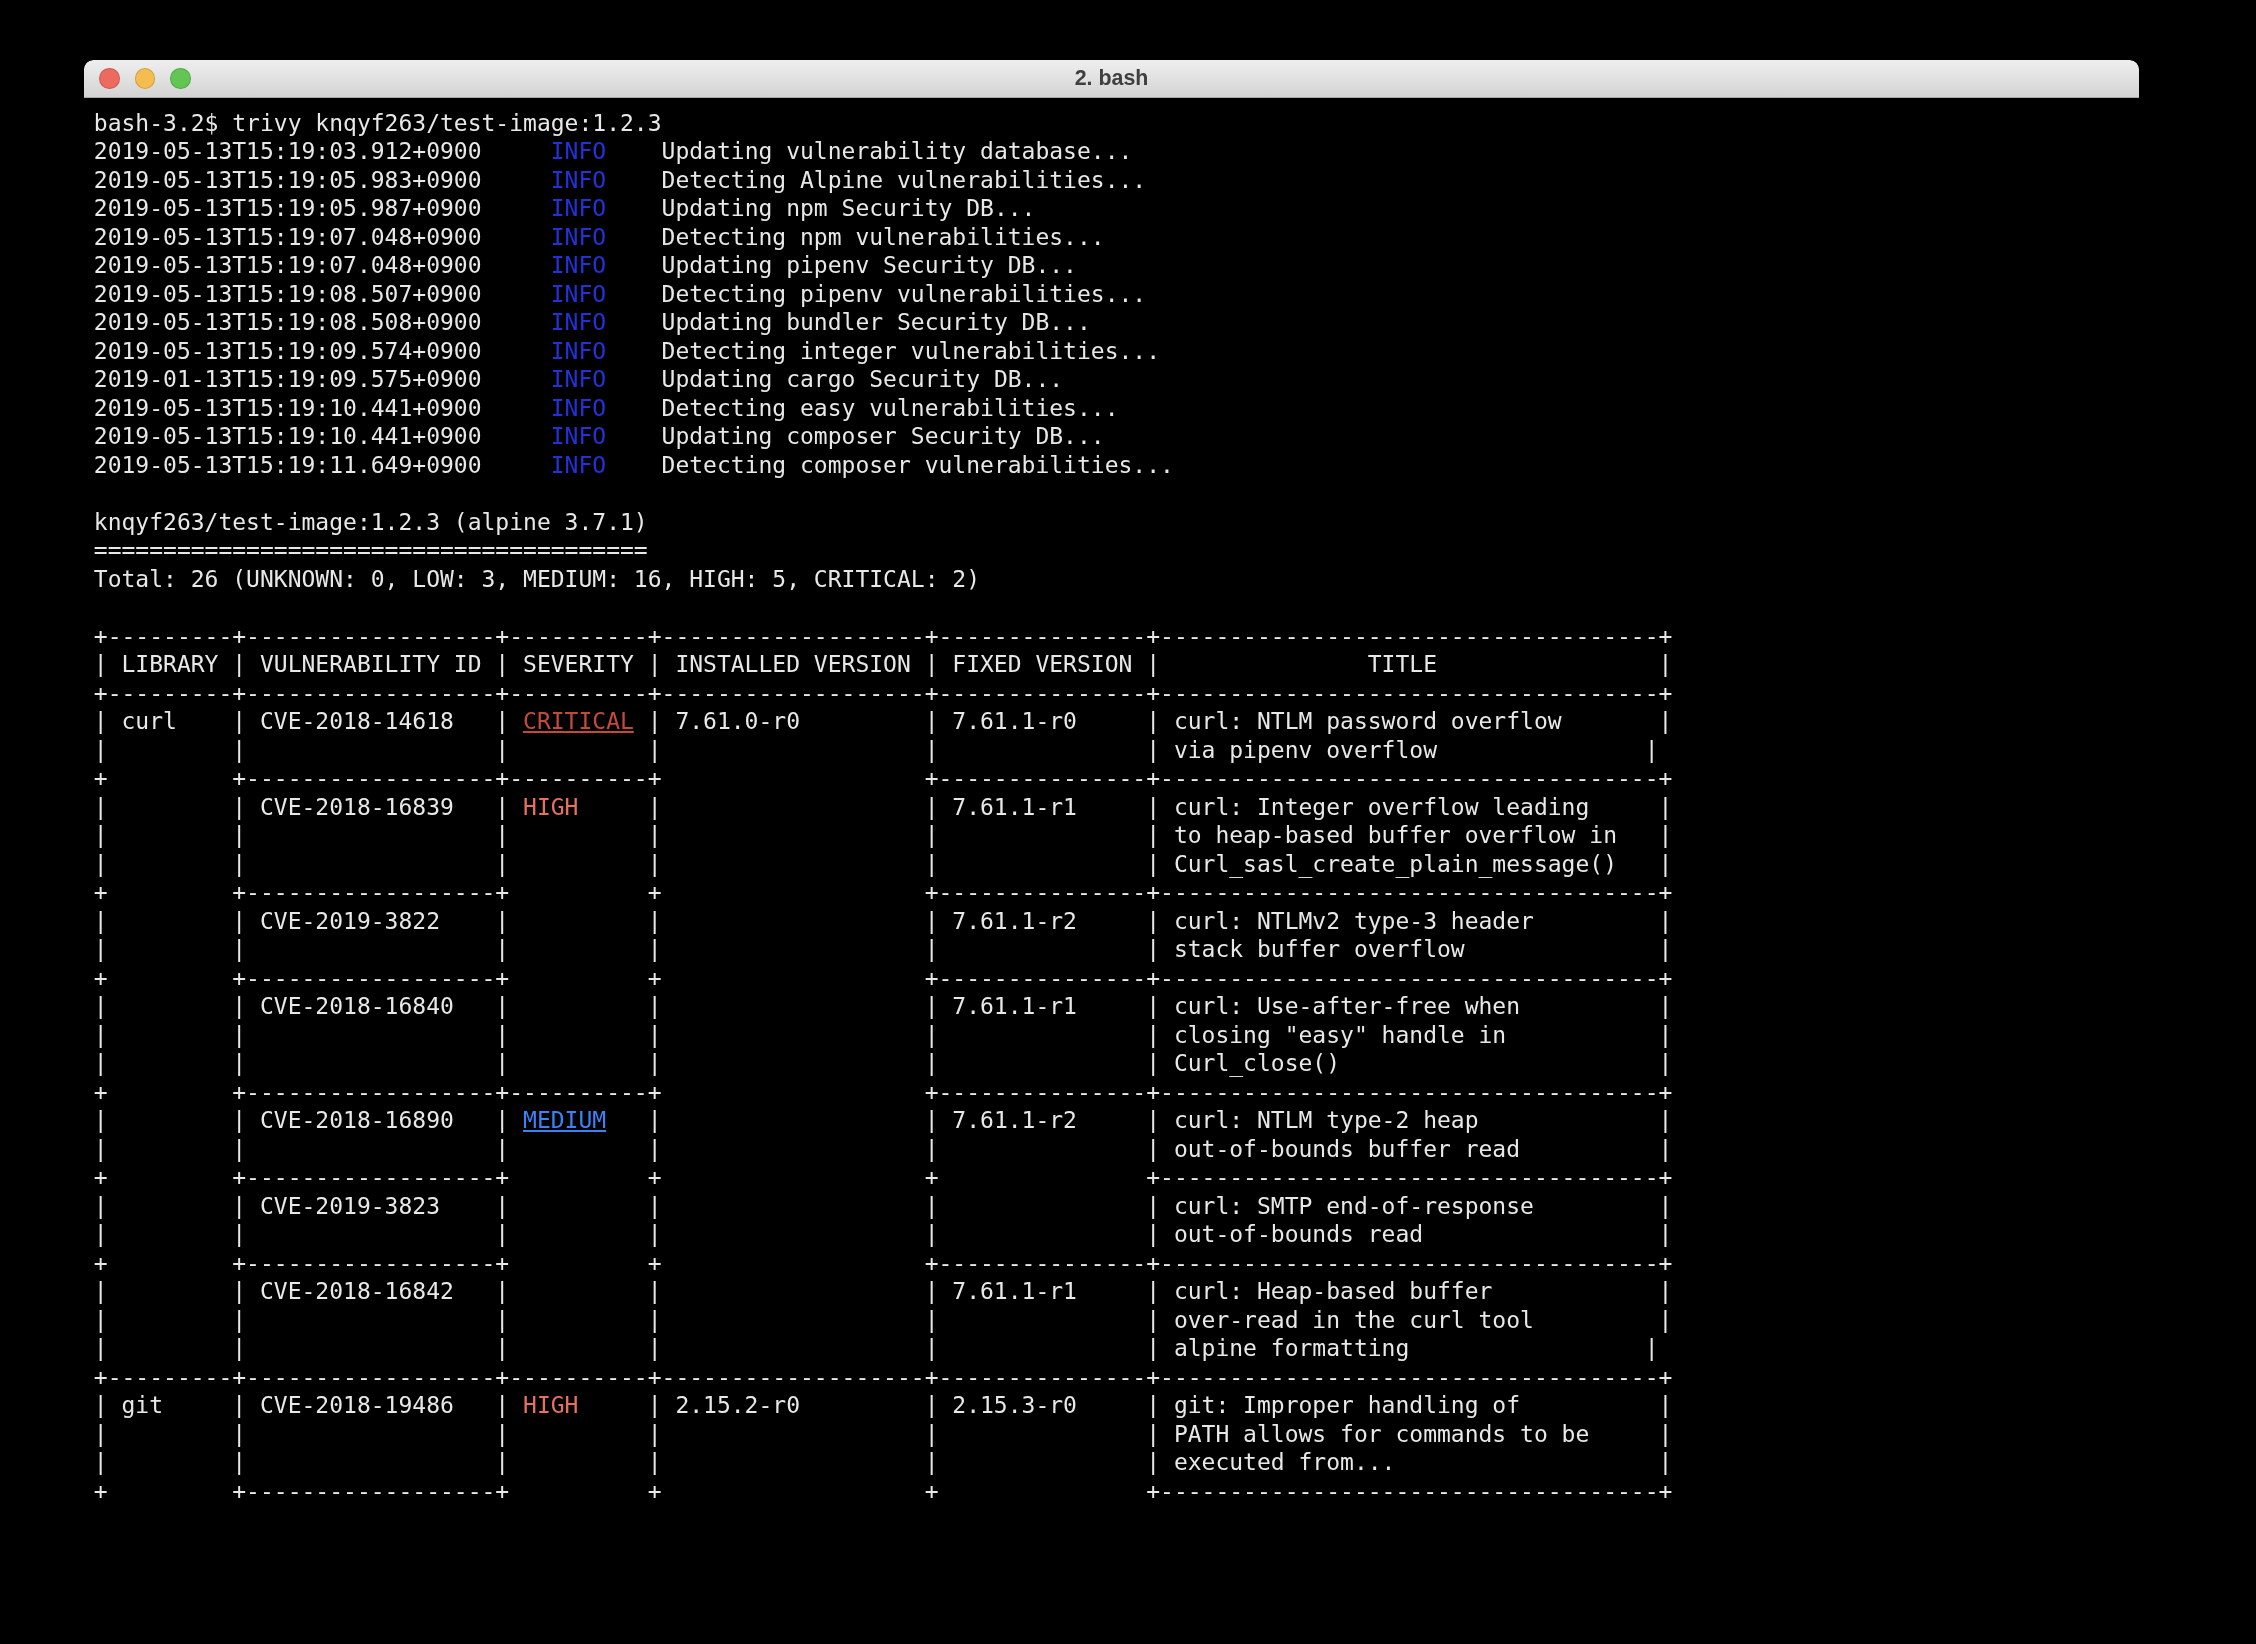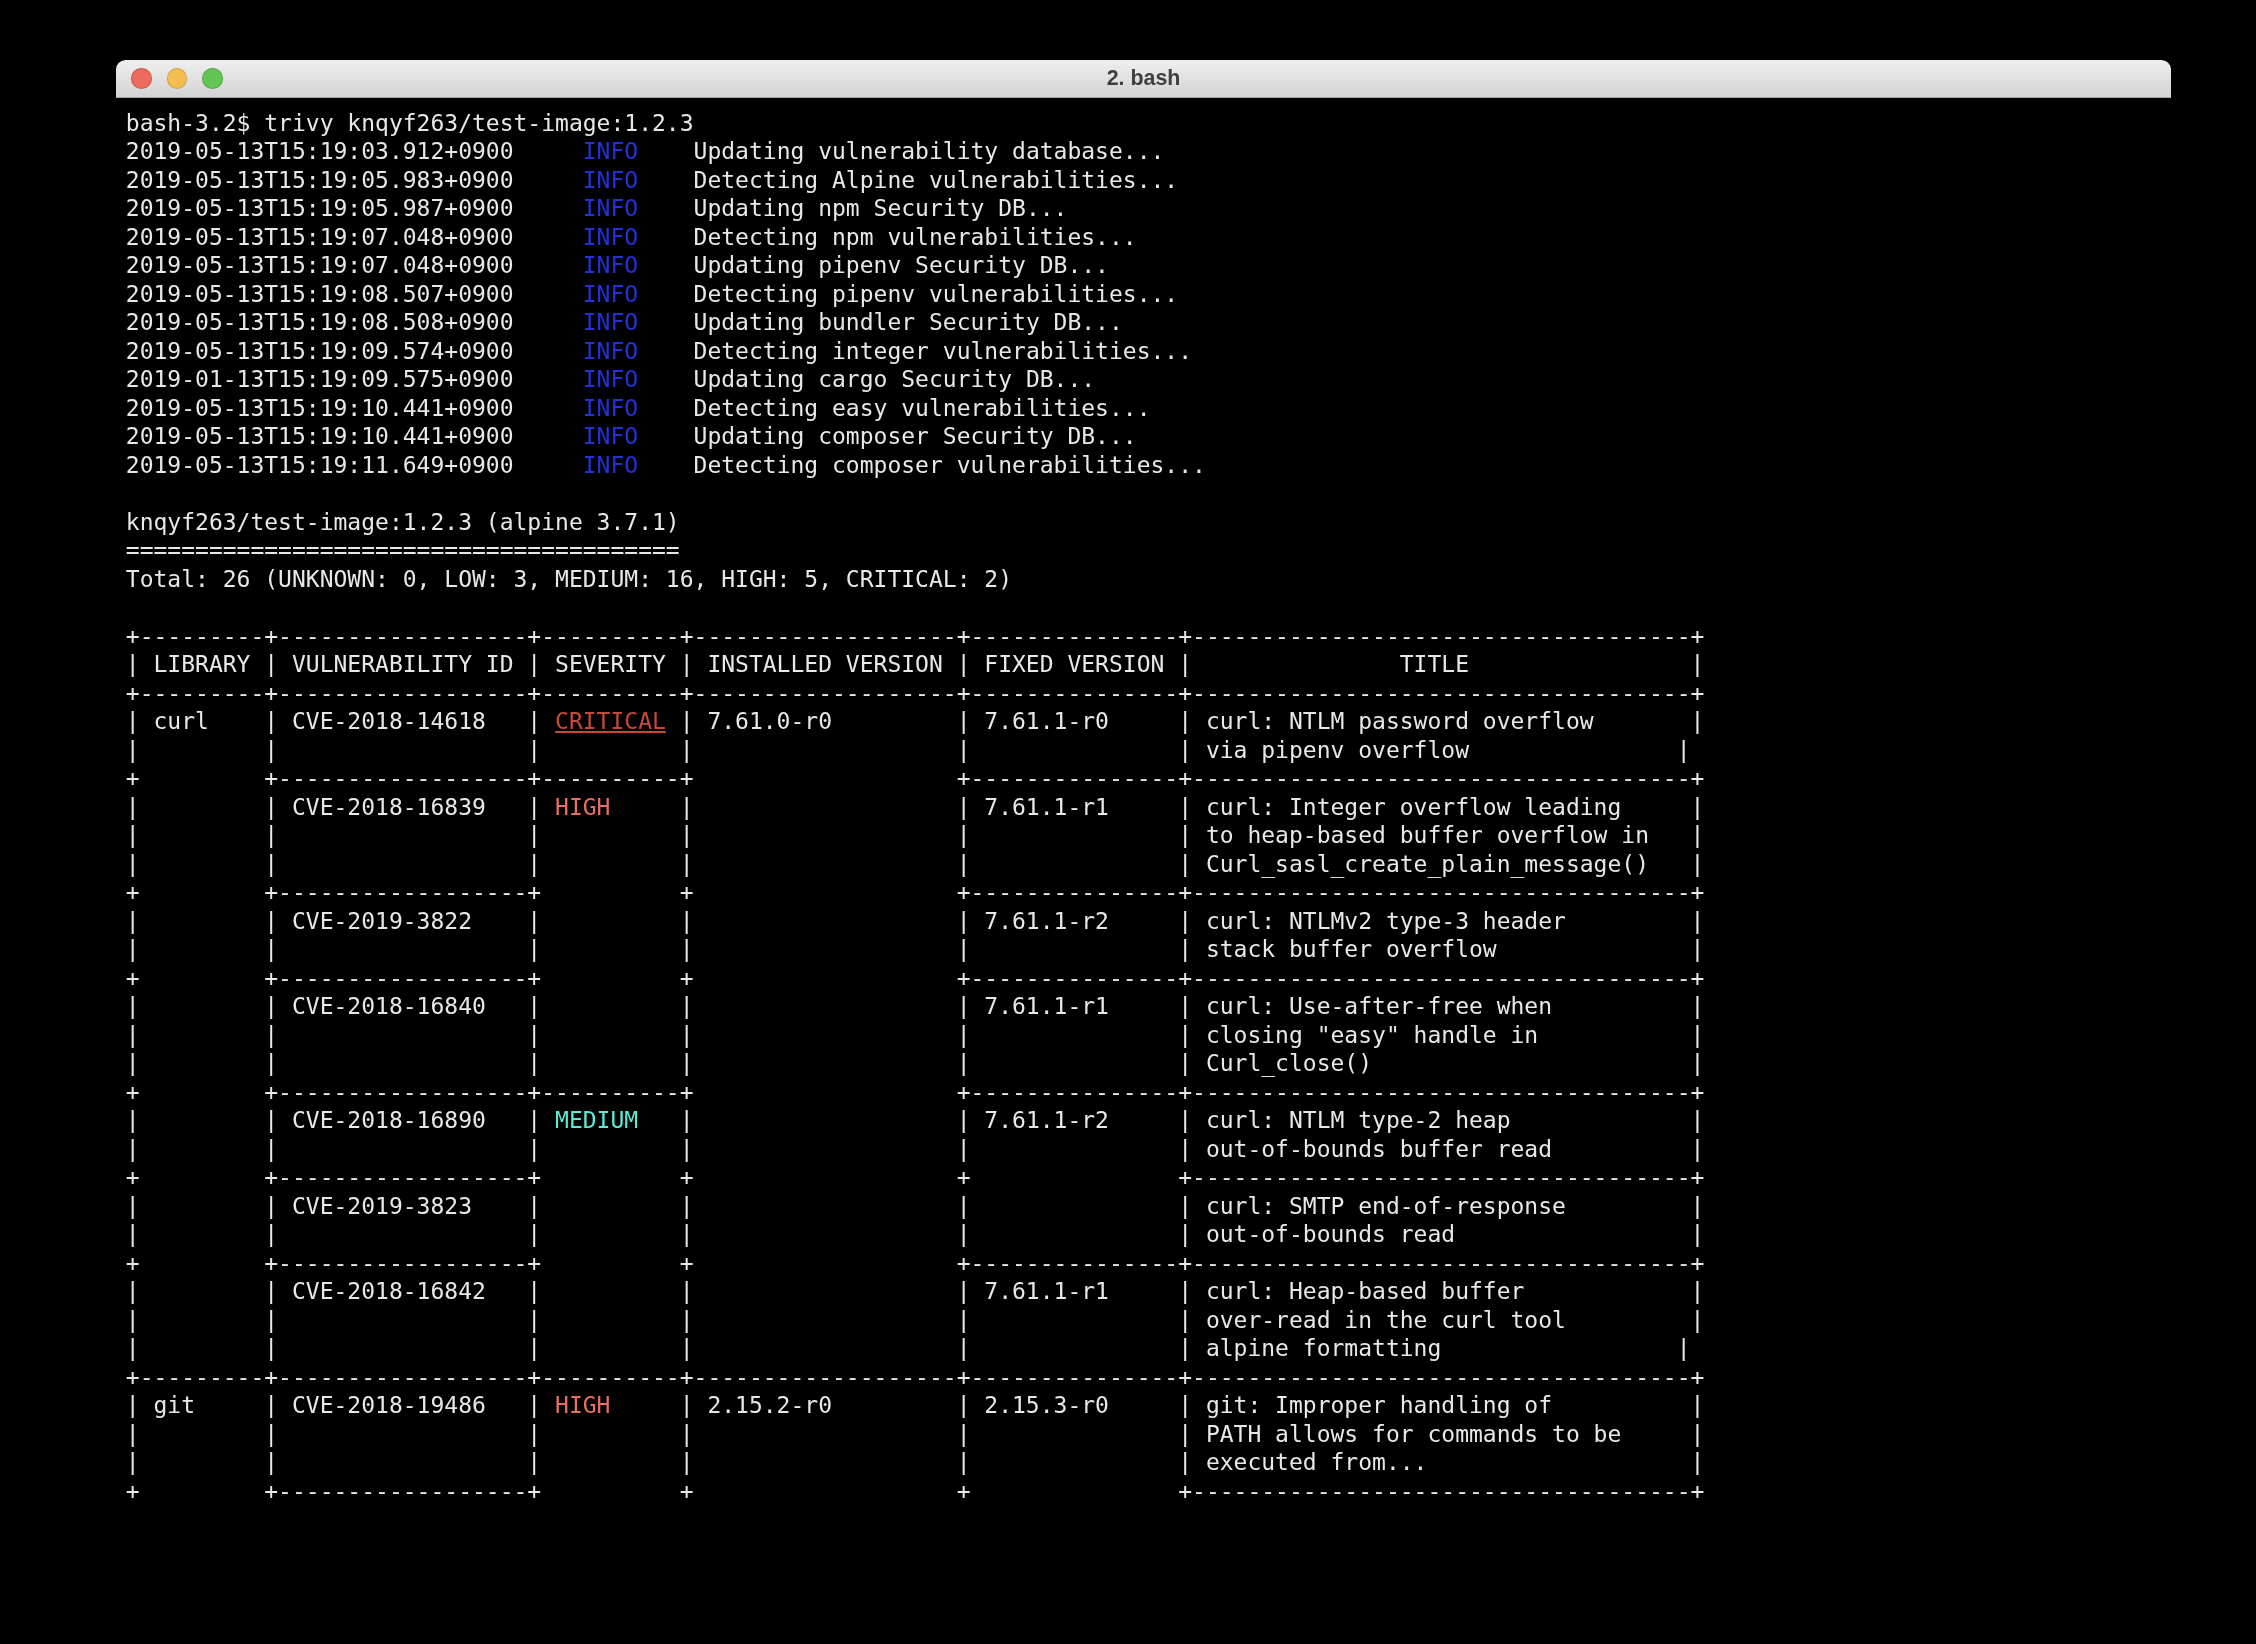--- a/index.html
+++ b/index.html
@@ -5,21 +5,21 @@
   html,body { margin:0; padding:0; }
   body {
     width:2256px; height:1645px;
     background:#000000;
     position:relative;
     overflow:hidden;
     font-family:"DejaVu Sans Mono", monospace;
   }
   .window {
     position:absolute;
-    left:116px; top:60px;
+    left:84px; top:60px;
     width:2055px; height:1553px;
     background:#000000;
     border-radius:9px;
     box-shadow:0 18px 53px rgba(0,0,0,0.9);
     overflow:hidden;
   }
   .titlebar {
     position:relative;
     height:37px;
     background:linear-gradient(#efefef,#d3d3d3);
@@ -95,21 +95,21 @@
 <span>|         |                  | </span><span>         |                   |               | to heap-based buffer overflow in   |</span>
 <span>|         |                  | </span><span>         |                   |               | Curl_sasl_create_plain_message()   |</span>
 <span>+         +------------------+          +                   +---------------+------------------------------------+</span>
 <span>|         | CVE-2019-3822    | </span><span>         |                   | 7.61.1-r2     | curl: NTLMv2 type-3 header         |</span>
 <span>|         |                  | </span><span>         |                   |               | stack buffer overflow              |</span>
 <span>+         +------------------+          +                   +---------------+------------------------------------+</span>
 <span>|         | CVE-2018-16840   | </span><span>         |                   | 7.61.1-r1     | curl: Use-after-free when          |</span>
 <span>|         |                  | </span><span>         |                   |               | closing "easy" handle in           |</span>
 <span>|         |                  | </span><span>         |                   |               | Curl_close()                       |</span>
 <span>+         +------------------+----------+                   +---------------+------------------------------------+</span>
-<span>|         | CVE-2018-16890   | </span><span style="color: #5eead4;">MEDIUM</span><span>   |                   | 7.61.1-r2     | curl: NTLM type-2 heap             |</span>
+<span>|         | CVE-2018-16890   | </span><span style="color: #3b82f6; text-decoration: underline;">MEDIUM</span><span>   |                   | 7.61.1-r2     | curl: NTLM type-2 heap             |</span>
 <span>|         |                  | </span><span>         |                   |               | out-of-bounds buffer read          |</span>
 <span>+         +------------------+          +                   +               +------------------------------------+</span>
 <span>|         | CVE-2019-3823    | </span><span>         |                   |               | curl: SMTP end-of-response         |</span>
 <span>|         |                  | </span><span>         |                   |               | out-of-bounds read                 |</span>
 <span>+         +------------------+          +                   +---------------+------------------------------------+</span>
 <span>|         | CVE-2018-16842   | </span><span>         |                   | 7.61.1-r1     | curl: Heap-based buffer            |</span>
 <span>|         |                  | </span><span>         |                   |               | over-read in the curl tool         |</span>
 <span>|         |                  | </span><span>         |                   |               | alpine formatting                 |</span>
 <span>+---------+------------------+----------+-------------------+---------------+------------------------------------+</span>
 <span>| git     | CVE-2018-19486   | </span><span style="color: rgb(231, 112, 95);">HIGH</span><span>     | 2.15.2-r0         | 2.15.3-r0     | git: Improper handling of          |</span>

